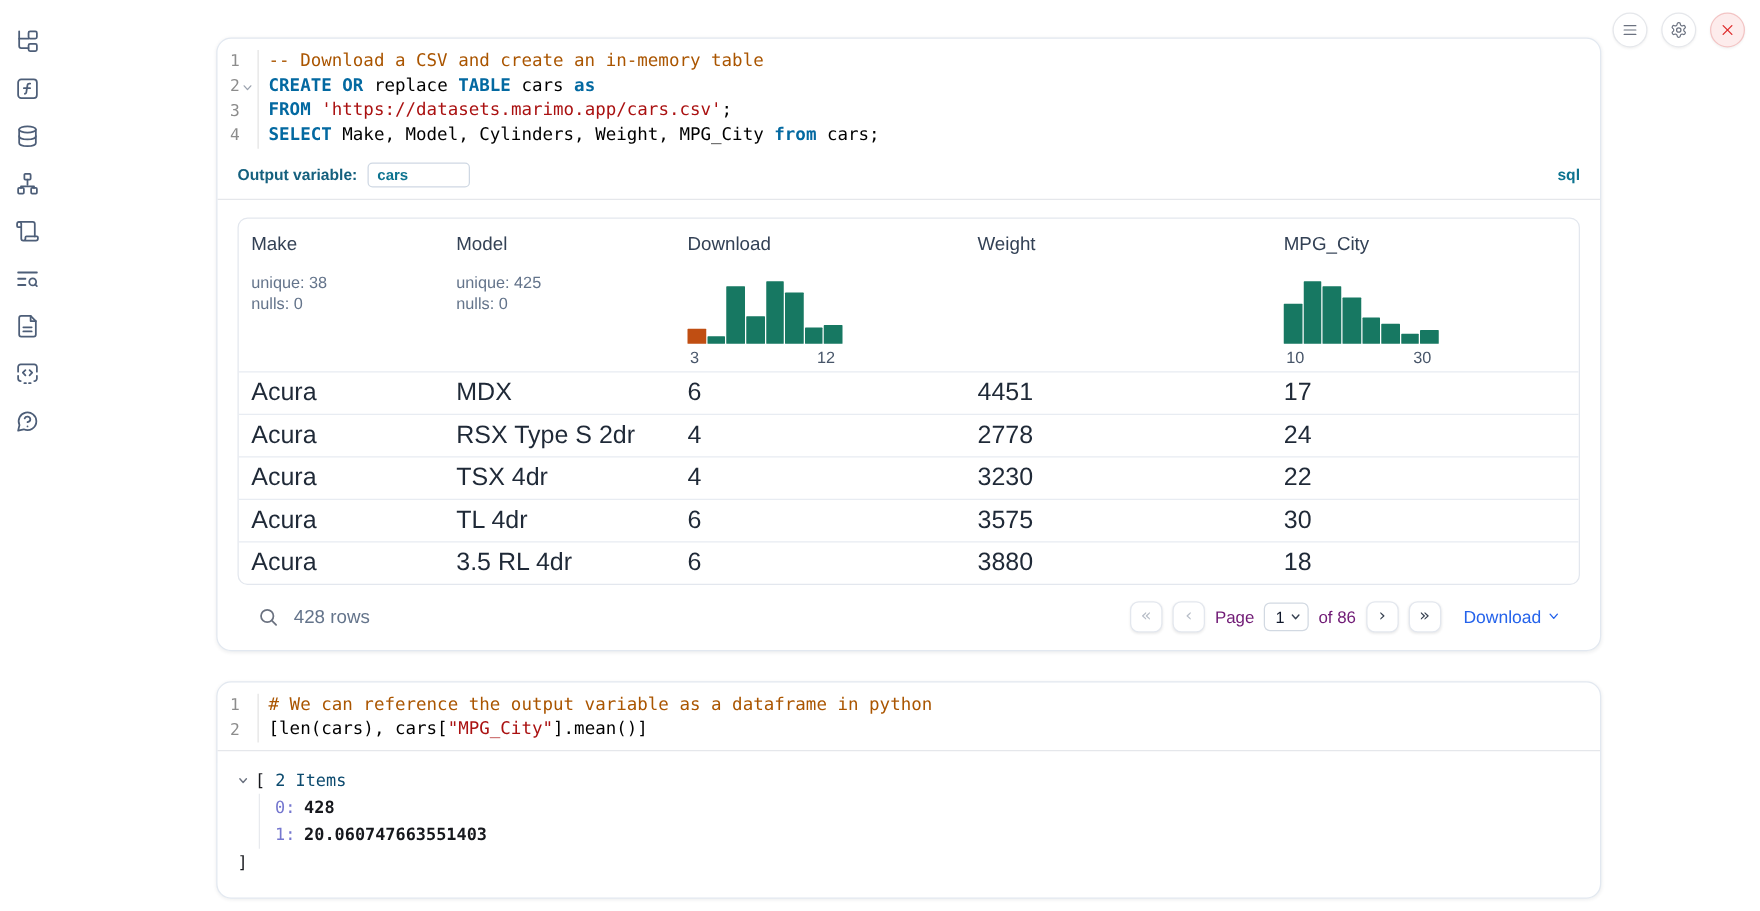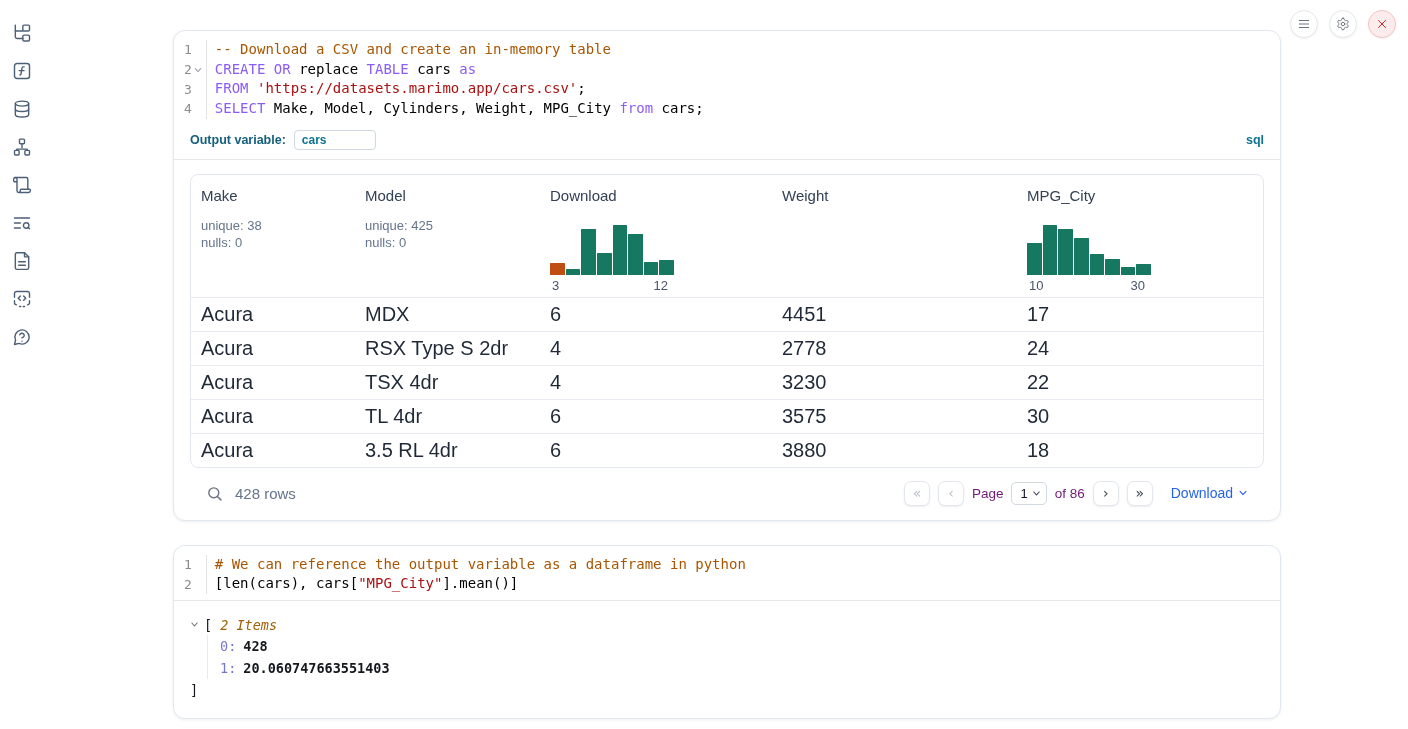--- a/index.html
+++ b/index.html
@@ -31,21 +31,21 @@
 
   .code-block { display:flex; padding:9px 0 6px 10px;
     font-family:"DejaVu Sans Mono","Liberation Mono",monospace; font-size:14px; }
   .gutter { flex:none; border-right:1px solid #e3e3e3; padding-right:1px; }
   .gl { display:flex; justify-content:flex-end; align-items:center; height:19.7px; }
   .lnum { color:#8c8c8c; font-size:13px; }
   .fold { width:13px; display:flex; align-items:center; justify-content:center; color:#9ca3af; }
   .fold svg { width:8px; height:8px; }
   .src-col { padding-left:8px; }
   .srcline { height:19.7px; white-space:pre; line-height:19.7px; }
-  .tok-kw { color:#8b5cf6; }
+  .tok-kw { color:#0369a1;font-weight:bold; }
   .tok-str { color:#aa1111; }
   .tok-cm { color:#aa5500; }
   .tok-pl { color:#000000; }
 
   .sql-top { border-bottom:1px solid #e5e7eb; }
   .outvar-row { display:flex; align-items:center; padding:5px 16px 9px; }
   .outvar-label { font-size:12.5px; font-weight:bold; color:#15607e; }
   .outvar-input { margin-left:8px; width:82px; height:20px; border:1px solid #cfd8e3;
     border-radius:4px; font-family:"Liberation Sans",sans-serif; font-size:12px; font-weight:bold;
     color:#0e7490; padding:0 7px; outline:none; }
@@ -85,21 +85,21 @@
     font-size:14px; font-weight:500; cursor:pointer; }
   .download svg { width:10px; height:10px; }
 
   
   .py-top { border-bottom:1px solid #e5e7eb; }
   .tree { padding:13px 16px 18px; font-family:"DejaVu Sans Mono","Liberation Mono",monospace;
     font-size:13.5px; color:#16181d; }
   .tree-line1 { display:flex; align-items:center; height:21px; }
   .tree-caret { width:14px; color:#6b7280; display:flex; align-items:center; cursor:pointer; }
   .tree-caret svg { width:9px; height:9px; }
-  .tree-items-label { color:#a16207; font-style:italic; margin-left:8px; }
+  .tree-items-label { color:#0c4a6e; margin-left:8px; }
   .tree-children { margin-left:17px; border-left:1px solid #e8eaee; padding-left:12px; }
   .tree-entry { height:22px; display:flex; align-items:center; }
   .tkey { color:#7577cf; }
   .tval { margin-left:7px; font-weight:600; color:#16181d; }
   .tree-close { height:21px; display:flex; align-items:center; }
 </style>
 </head>
 <body>
 
 <div class="sidebar" id="sidebar">

